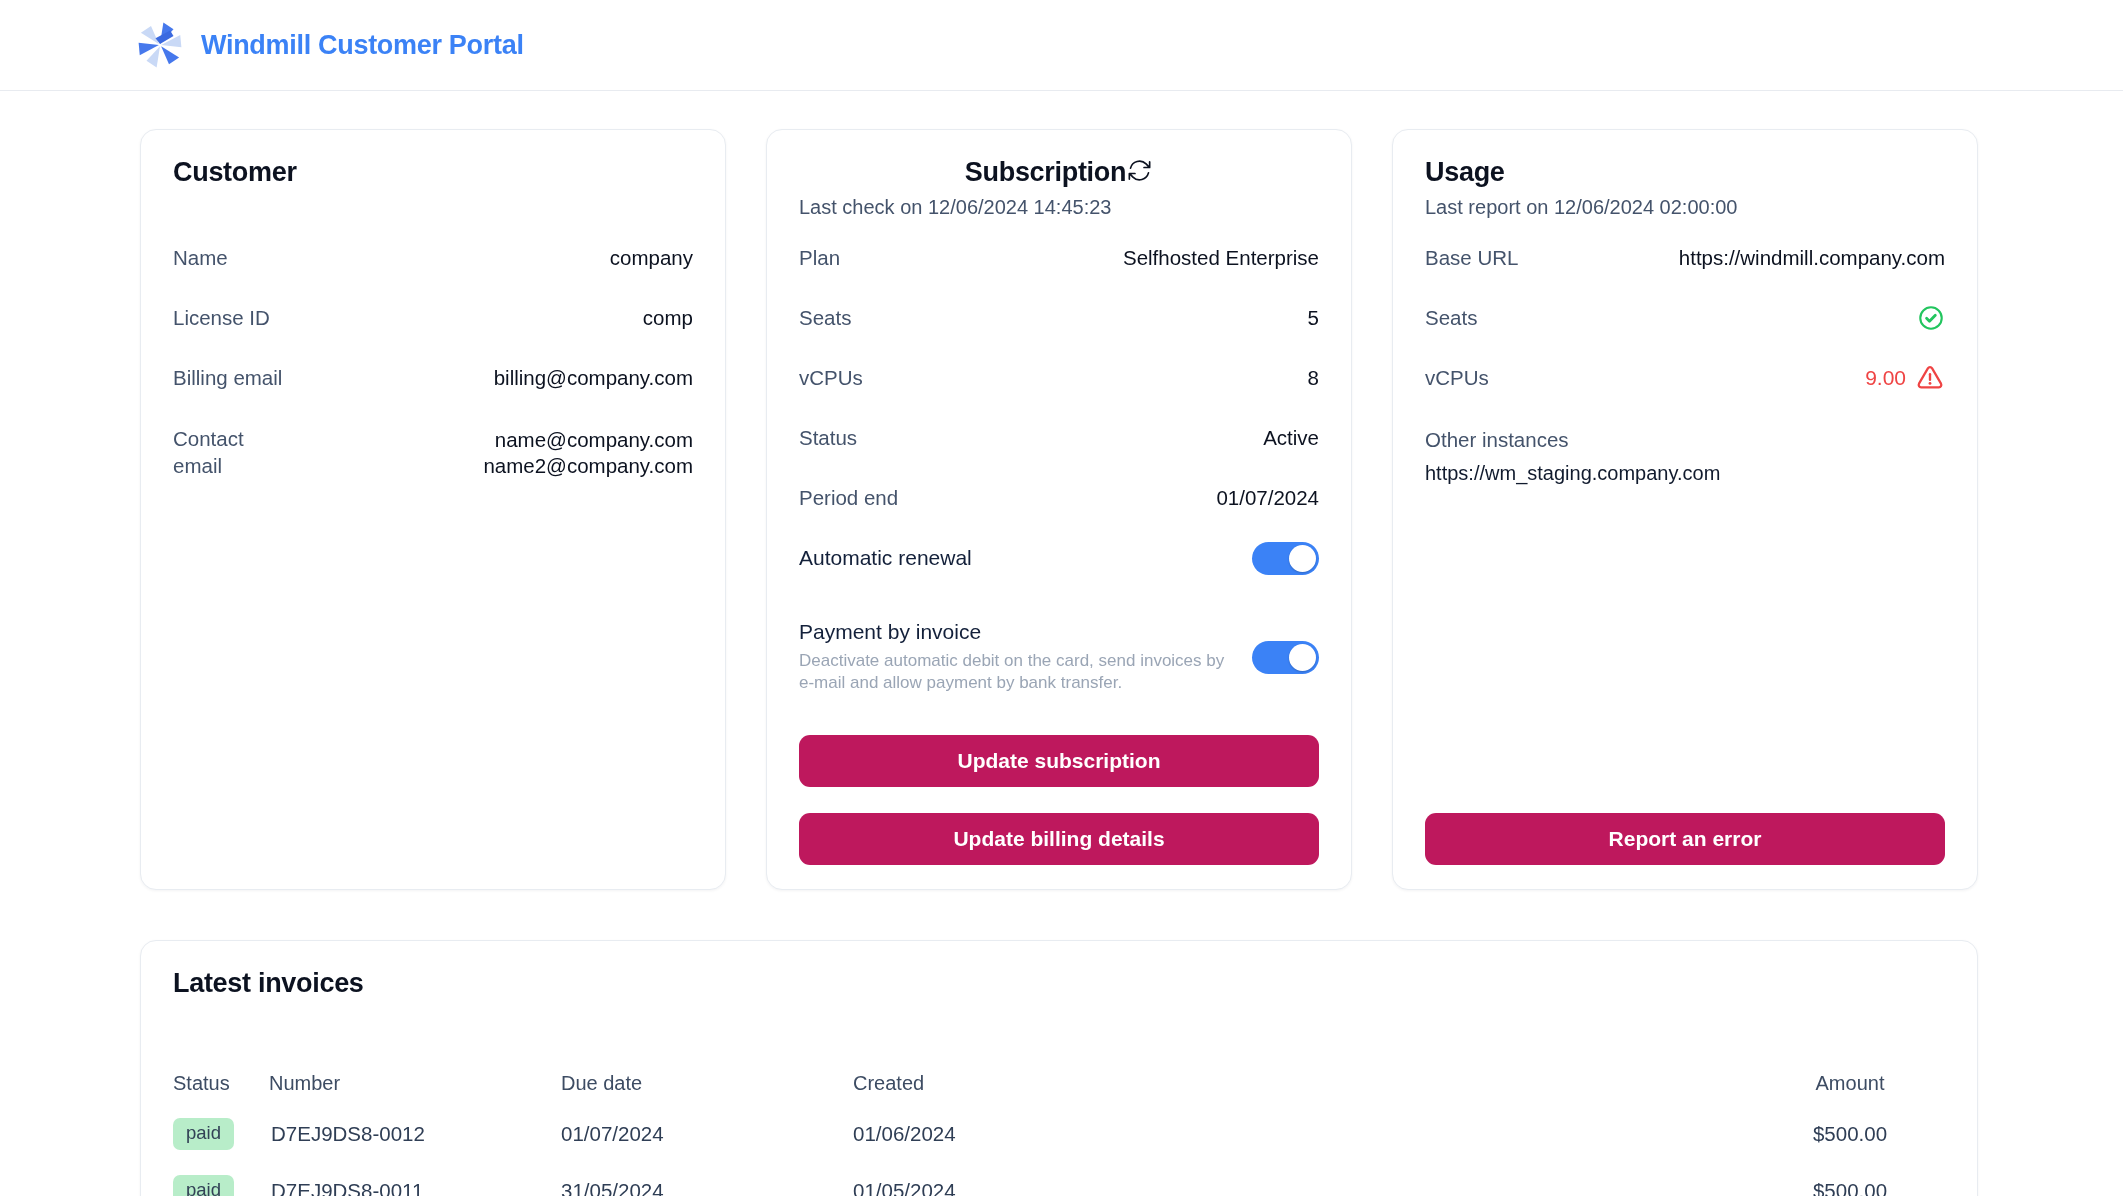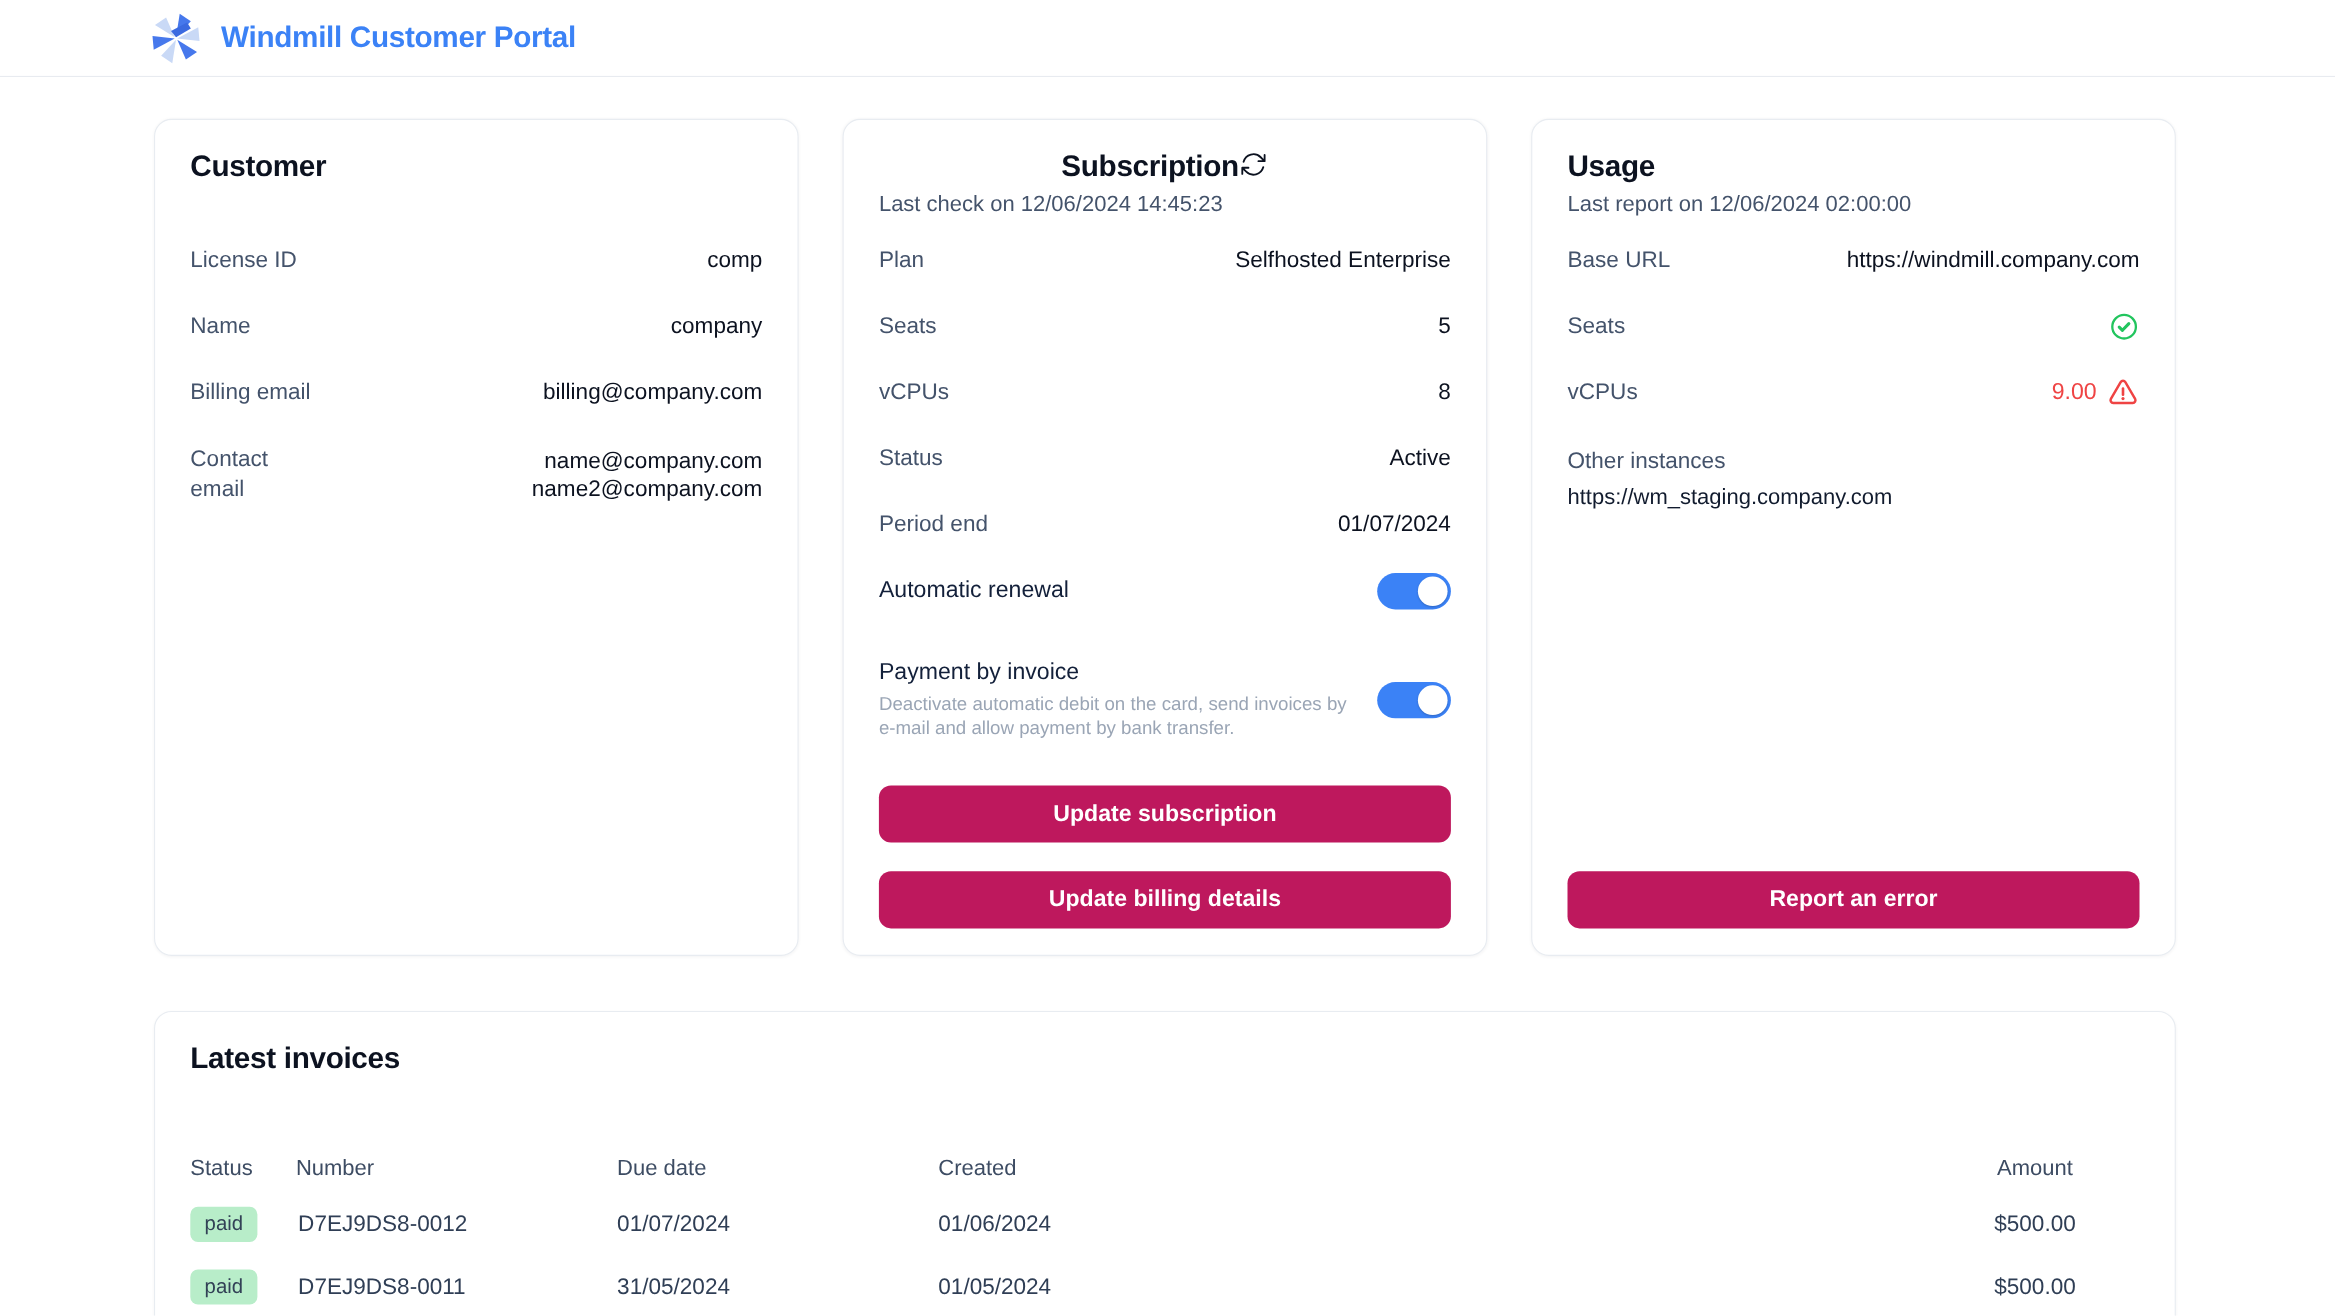--- a/index.html
+++ b/index.html
@@ -5,21 +5,21 @@
   * { box-sizing: border-box; margin: 0; padding: 0; }
   html, body {
     width: 2123px; height: 1196px;
     overflow: hidden;
     background: #ffffff;
     font-family: "Liberation Sans", "DejaVu Sans", sans-serif;
     color: #0c1220;
   }
   
   .topbar {
-    height: 70px;
+    height: 91px;
     display: flex; align-items: center;
     padding-left: 133px;
     border-bottom: 1px solid #e8ebf0;
     background: #fff;
   }
   .logo { width: 54px; height: 54px; flex: 0 0 auto; }
   .app-title {
     margin-left: 14px;
     font-size: 27px; font-weight: 700;
     color: #3b82f6;
@@ -123,26 +123,26 @@
 </div>
 
 <div class="content">
   <div class="cards-row">
 
     <div class="card">
       <div class="card-head">
         <div class="card-title">Customer</div>
       </div>
       <div class="row">
+        <span class="row-label">Name</span>
+        <span class="row-value">company</span>
+      </div>
+      <div class="row">
         <span class="row-label">License ID</span>
         <span class="row-value">comp</span>
-      </div>
-      <div class="row">
-        <span class="row-label">Name</span>
-        <span class="row-value">company</span>
       </div>
       <div class="row">
         <span class="row-label">Billing email</span>
         <span class="row-value">billing@company.com</span>
       </div>
       <div class="row tall">
         <span class="row-label label-narrow">Contact email</span>
         <span class="row-value">
           <span style="display:block">name@company.com</span>
           <span style="display:block">name2@company.com</span>

